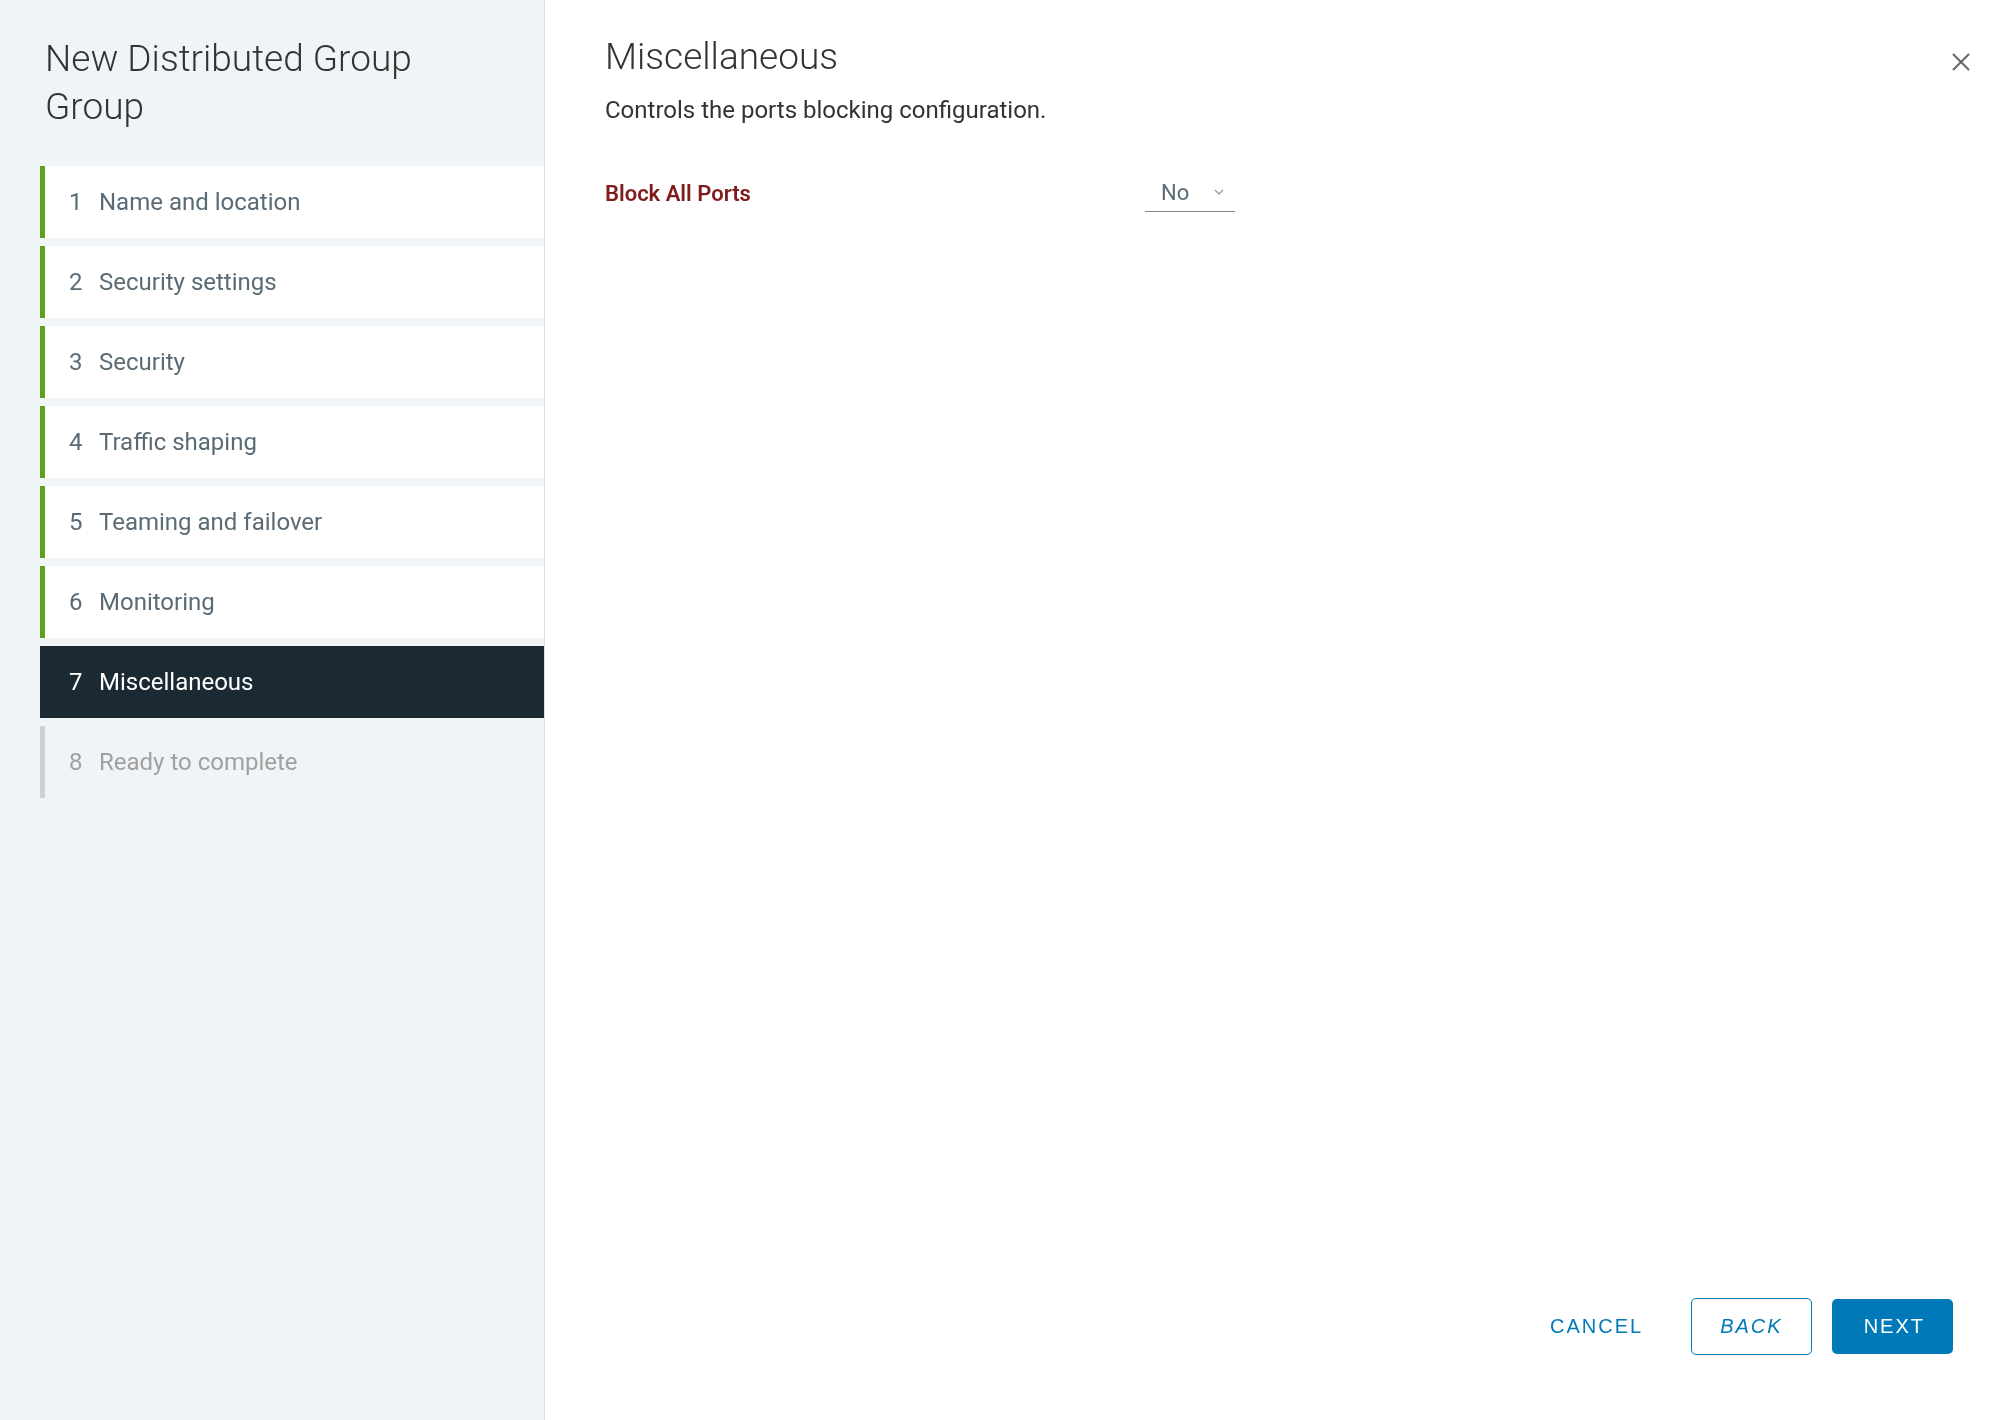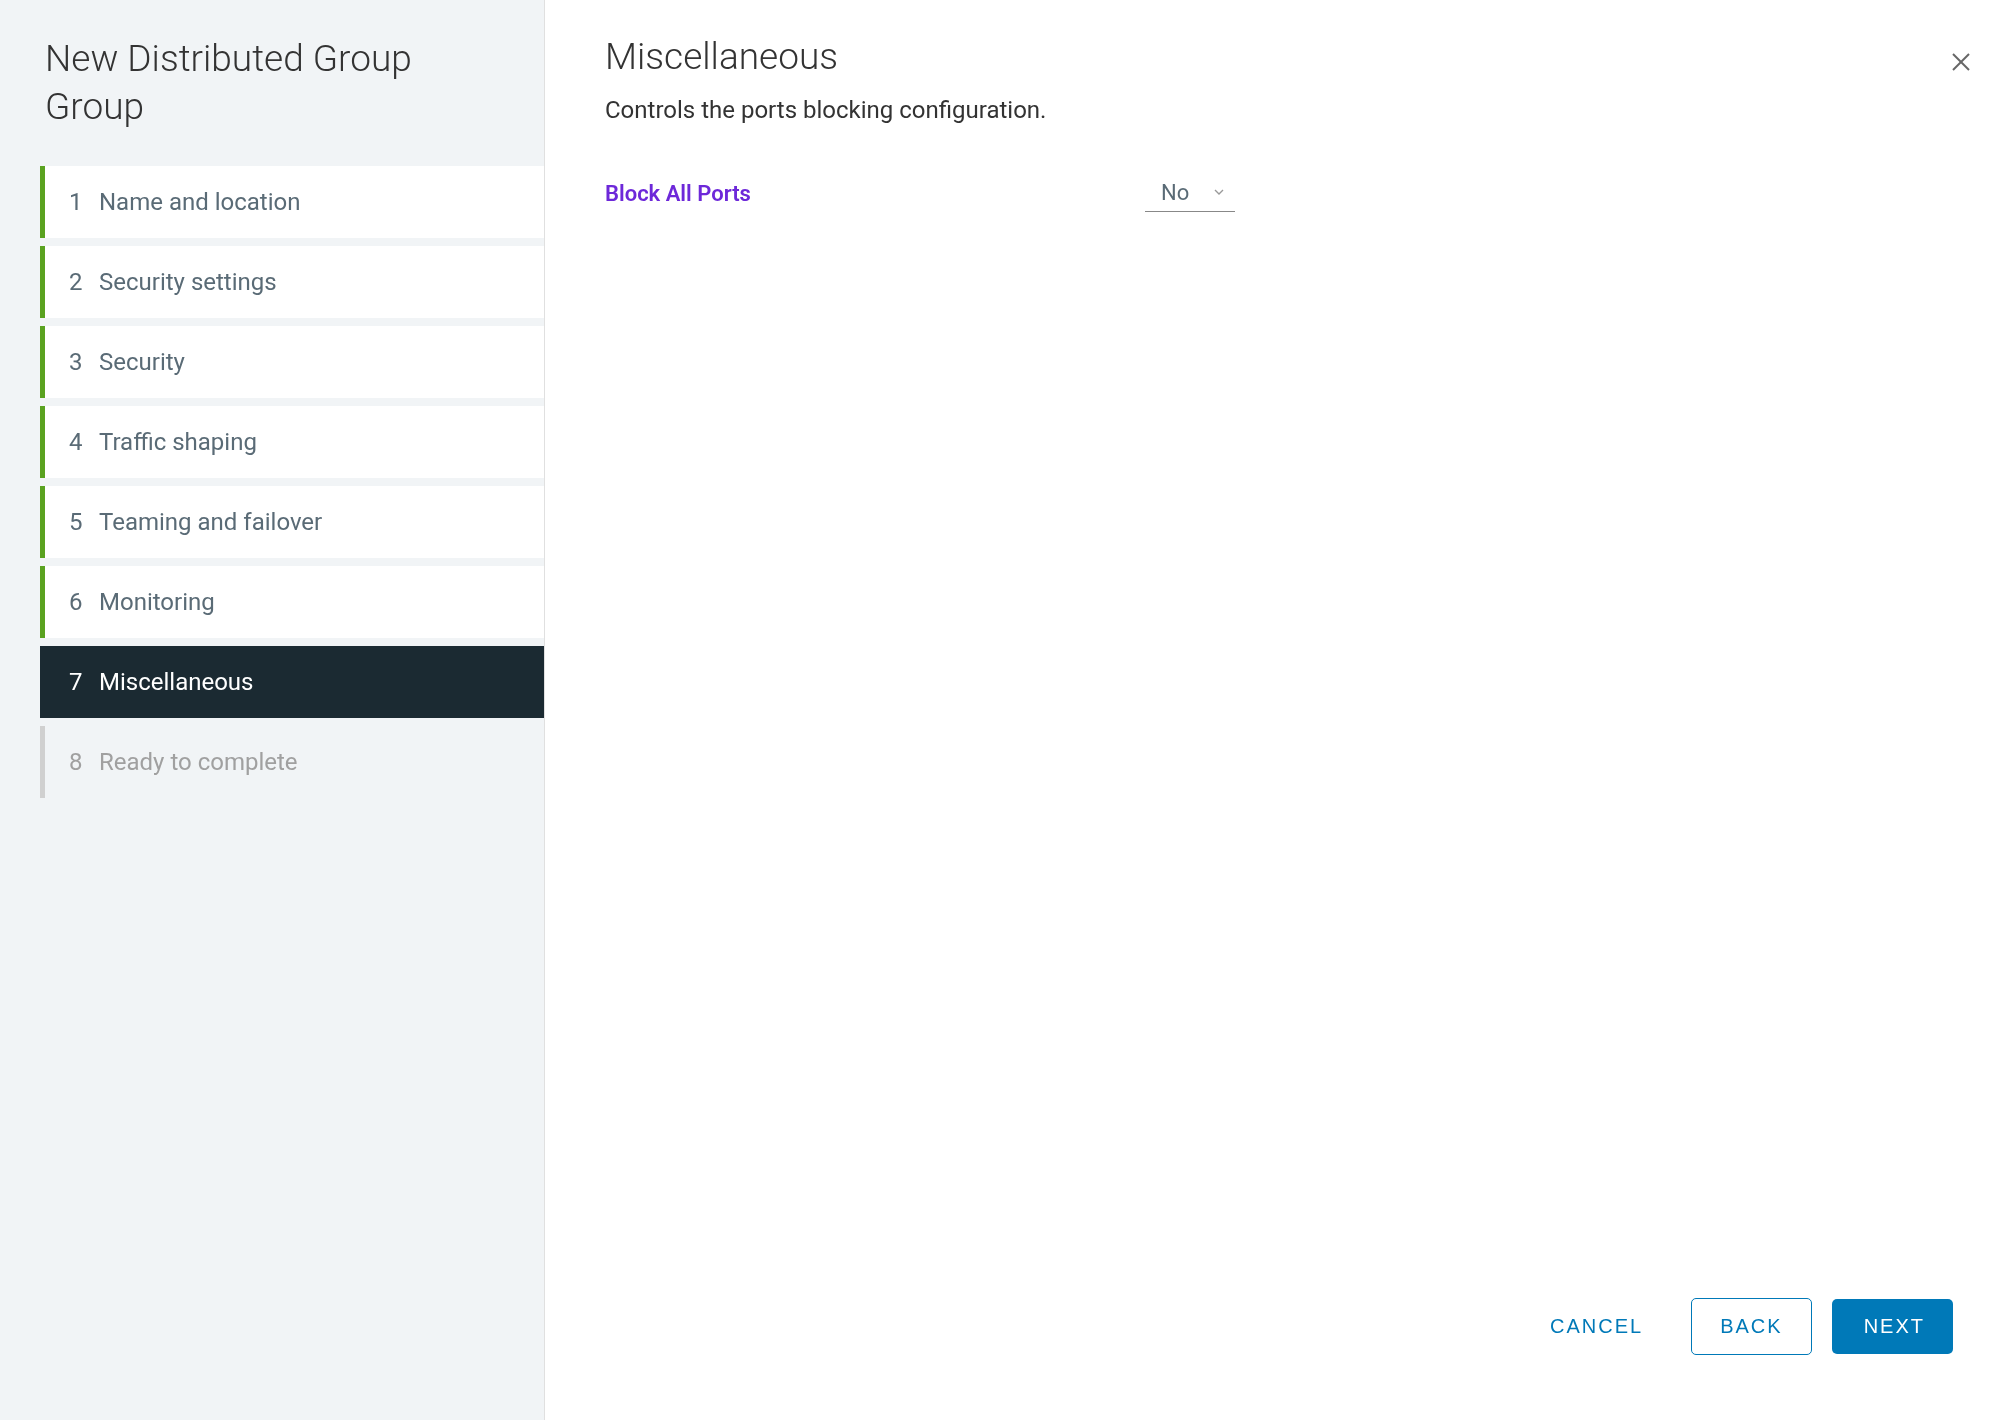--- a/index.html
+++ b/index.html
@@ -129,21 +129,21 @@
     }
     
     .form-row {
       display: flex;
       align-items: center;
     }
     
     .form-label {
       font-size: 22px;
       font-weight: 600;
-      color: #6d28d9;
+      color: #7f1d1d;
       width: 540px;
       flex-shrink: 0;
     }
     
     .dropdown {
       display: flex;
       align-items: center;
       justify-content: flex-start;
       border-bottom: 1px solid #888;
       padding: 6px 8px 6px 16px;
@@ -187,20 +187,21 @@
     
     .btn-cancel {
       background: transparent;
       color: #0079b8;
     }
     
     .btn-back {
       background: #fff;
       color: #0079b8;
       border: 1px solid #0079b8;
+      font-style: italic;
     }
     
     .btn-next {
       background: #0079b8;
       color: #fff;
       padding-left: 32px;
     }
   </style>
 </head>
 <body>

